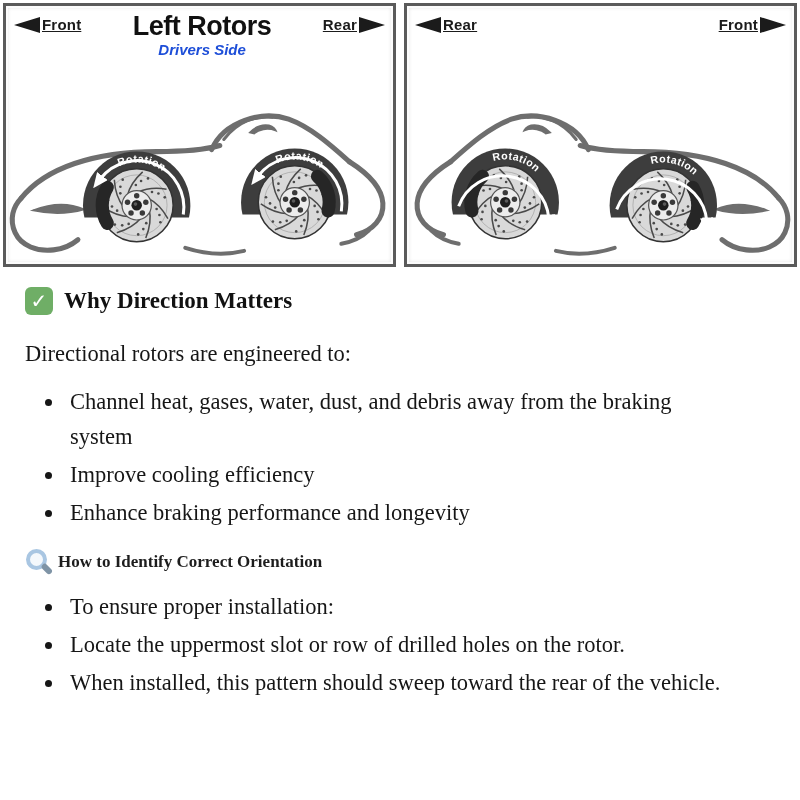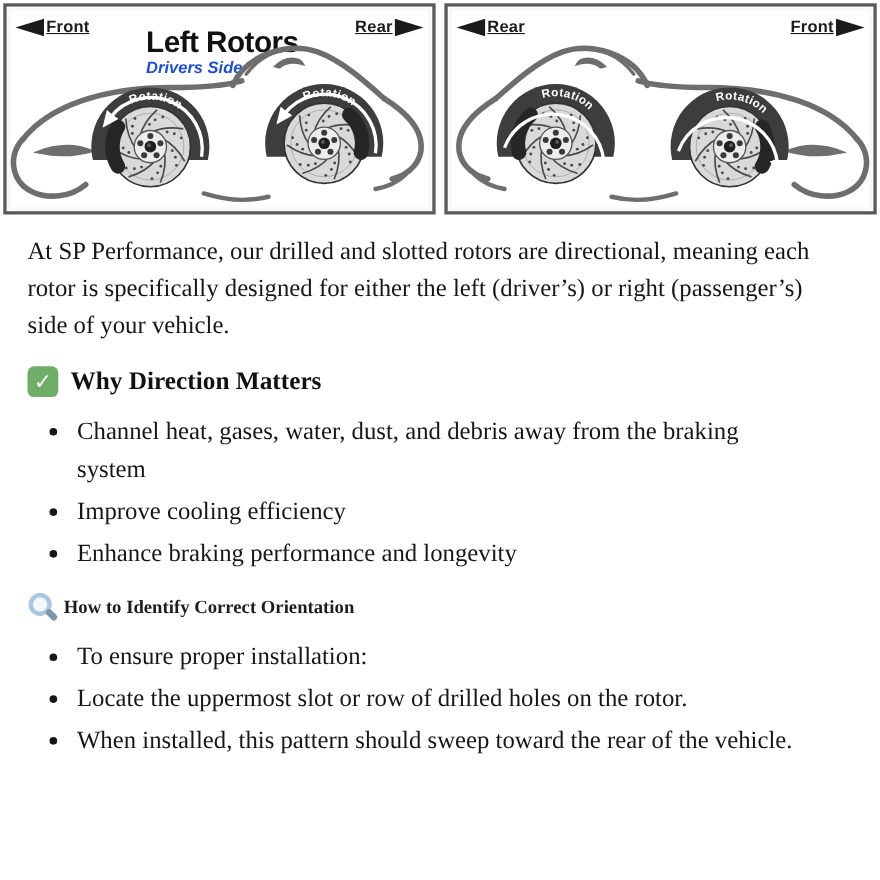--- a/index.html
+++ b/index.html
@@ -1,31 +1,31 @@
 <!DOCTYPE html>
 <html><head>
 <meta charset="utf-8">
 <style>
   * { box-sizing: border-box; }
   html,body { margin:0; padding:0; background:#fff; }
   body { width:800px; font-family:"Liberation Serif", serif; color:#161616; }
 
   
   .diagram { display:flex; gap:8px; padding:3px 3px 0 3px; }
-  .panel { flex:1; height:192px; border:3px solid #5a5a5a;
+  .panel { flex:1; height:264px; border:3px solid #5a5a5a;
            box-shadow: inset 0 0 0 2px #fbfbfb, inset 0 0 5px rgba(0,0,0,.25);
            position:relative; background:#fff; overflow:hidden; }
   .panel-header { display:flex; justify-content:space-between; align-items:flex-start;
                   padding:7px 8px 0 8px; font-family:"Liberation Sans", sans-serif; }
   .dir { display:flex; align-items:center; gap:2px; margin-top:3px; }
   .dir-label { font-weight:bold; font-size:15px; text-decoration:underline; color:#1b1b1b; letter-spacing:.2px; }
   .tri { width:0; height:0; border-top:8px solid transparent; border-bottom:8px solid transparent; }
   .tri-left  { border-right:26px solid #1b1b1b; }
   .tri-right { border-left:26px solid #1b1b1b; }
-  .titles { text-align:left; margin-top:12px; }
+  .titles { text-align:center; margin-top:0; }
   .p-title { font-weight:bold; font-size:27px; line-height:1; color:#111; letter-spacing:-.5px; }
   .p-sub { font-weight:bold; font-style:italic; font-size:15px; color:#1d4ed8; margin-top:1px; }
   .car-wrap { position:absolute; left:1px; right:1px; bottom:2px; }
   svg.car { display:block; width:100%; height:auto; }
 
   
   .article { padding:0 25px; }
   .intro { font-size:22.5px; line-height:34px; margin:16px 0 0 0; max-width:720px; }
   .h2b { display:flex; align-items:center; gap:11px; font-size:23px; font-weight:bold;
          margin:20px 0 0 0; color:#111; }
@@ -307,27 +307,27 @@
           <path d="M50,100 A46,46 0 0 1 139,112" fill="none" stroke="#fff" stroke-width="3" marker-end="url(#ahR2)"></path>
           <text font-family="&quot;Liberation Sans&quot;, sans-serif" font-size="10.5" font-weight="bold" fill="#ffffff" letter-spacing="0.4"><textPath href="#tpR2" xlink:href="#tpR2" startOffset="10">Rotation</textPath></text>
         </svg>
     </div>
   </section>
 
 </div>
 
 <div class="article">
 
-  <p class="intro">At SP Performance, our drilled and slotted rotors are directional, meaning each rotor is specifically designed for either the left (driver’s) or right (passenger’s) side of your vehicle.</p>
 
   <h2 class="h2b">
     <span class="check-icon"></span>
     <span>Why Direction Matters</span>
   </h2>
 
+  <p class="lead">Directional rotors are engineered to:</p>
 
   <ul class="blist why-list">
     <li>Channel heat, gases, water, dust, and debris away from the braking system</li>
     <li>Improve cooling efficiency</li>
     <li>Enhance braking performance and longevity</li>
   </ul>
 
   <h2 class="h2r">
     <span class="mag-icon"></span>
     <span>How to Identify Correct Orientation</span>

